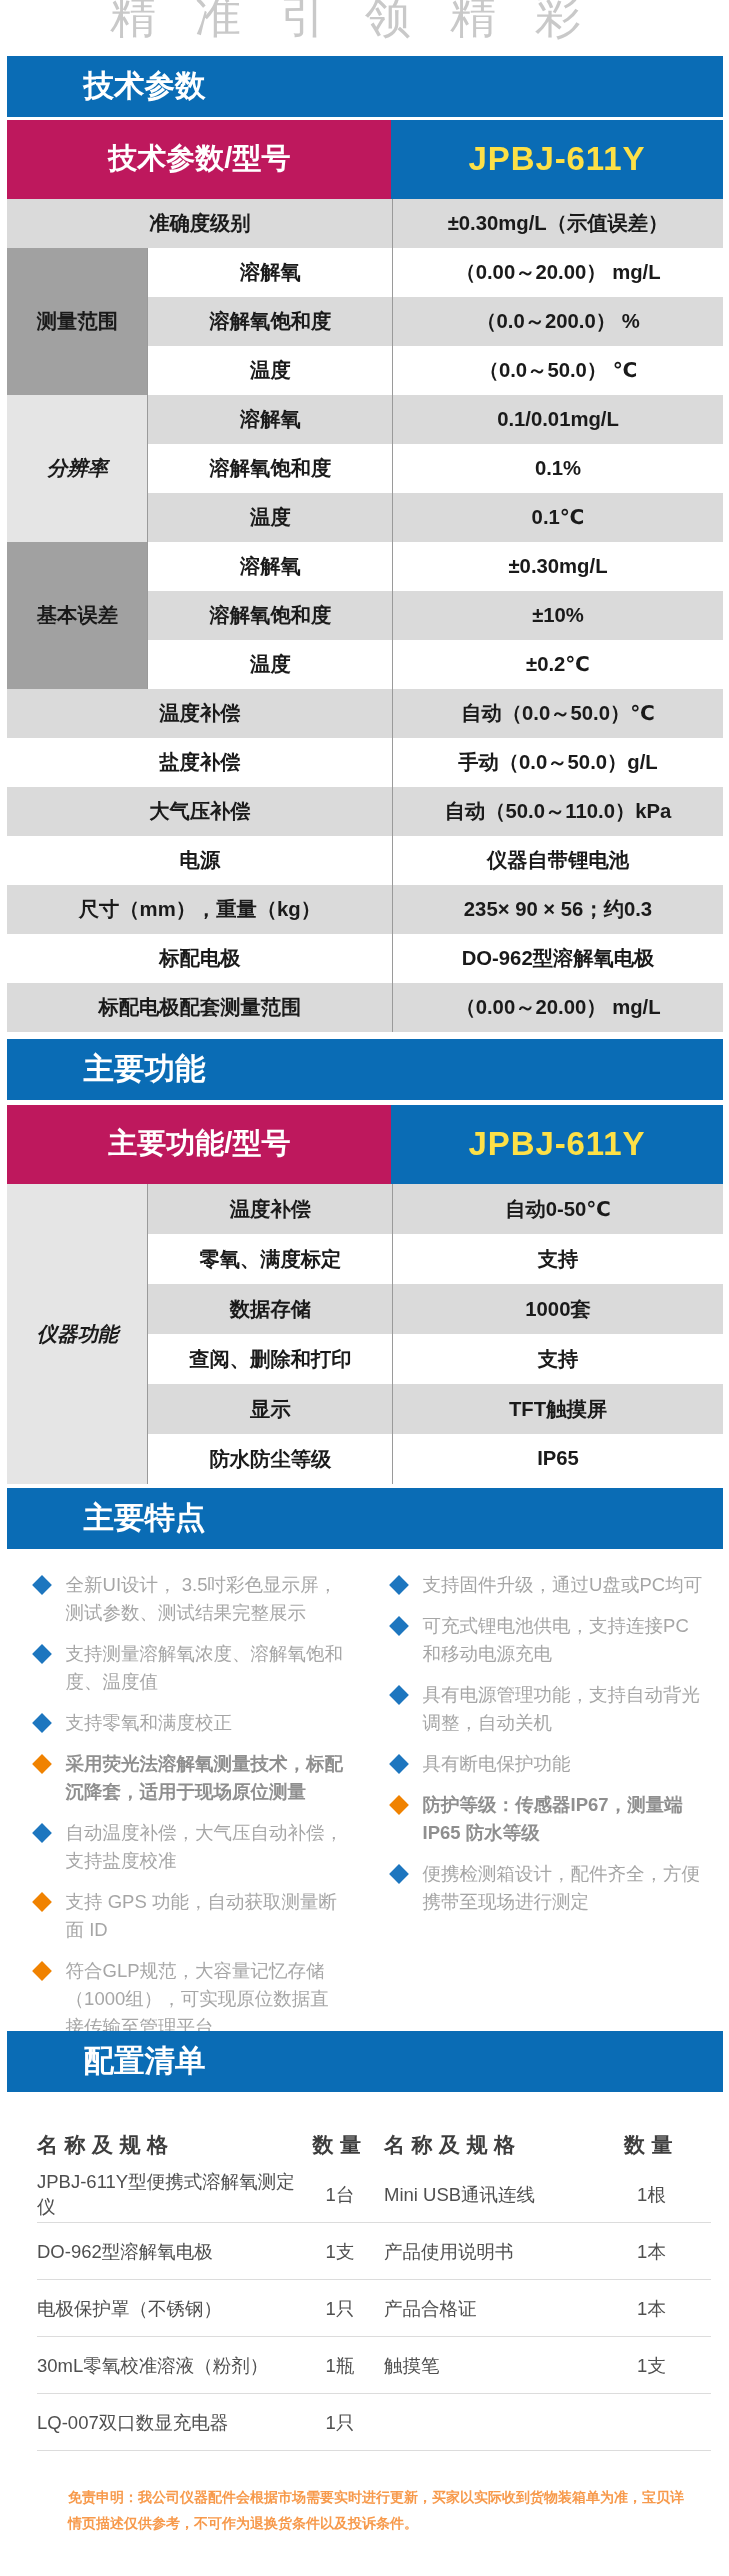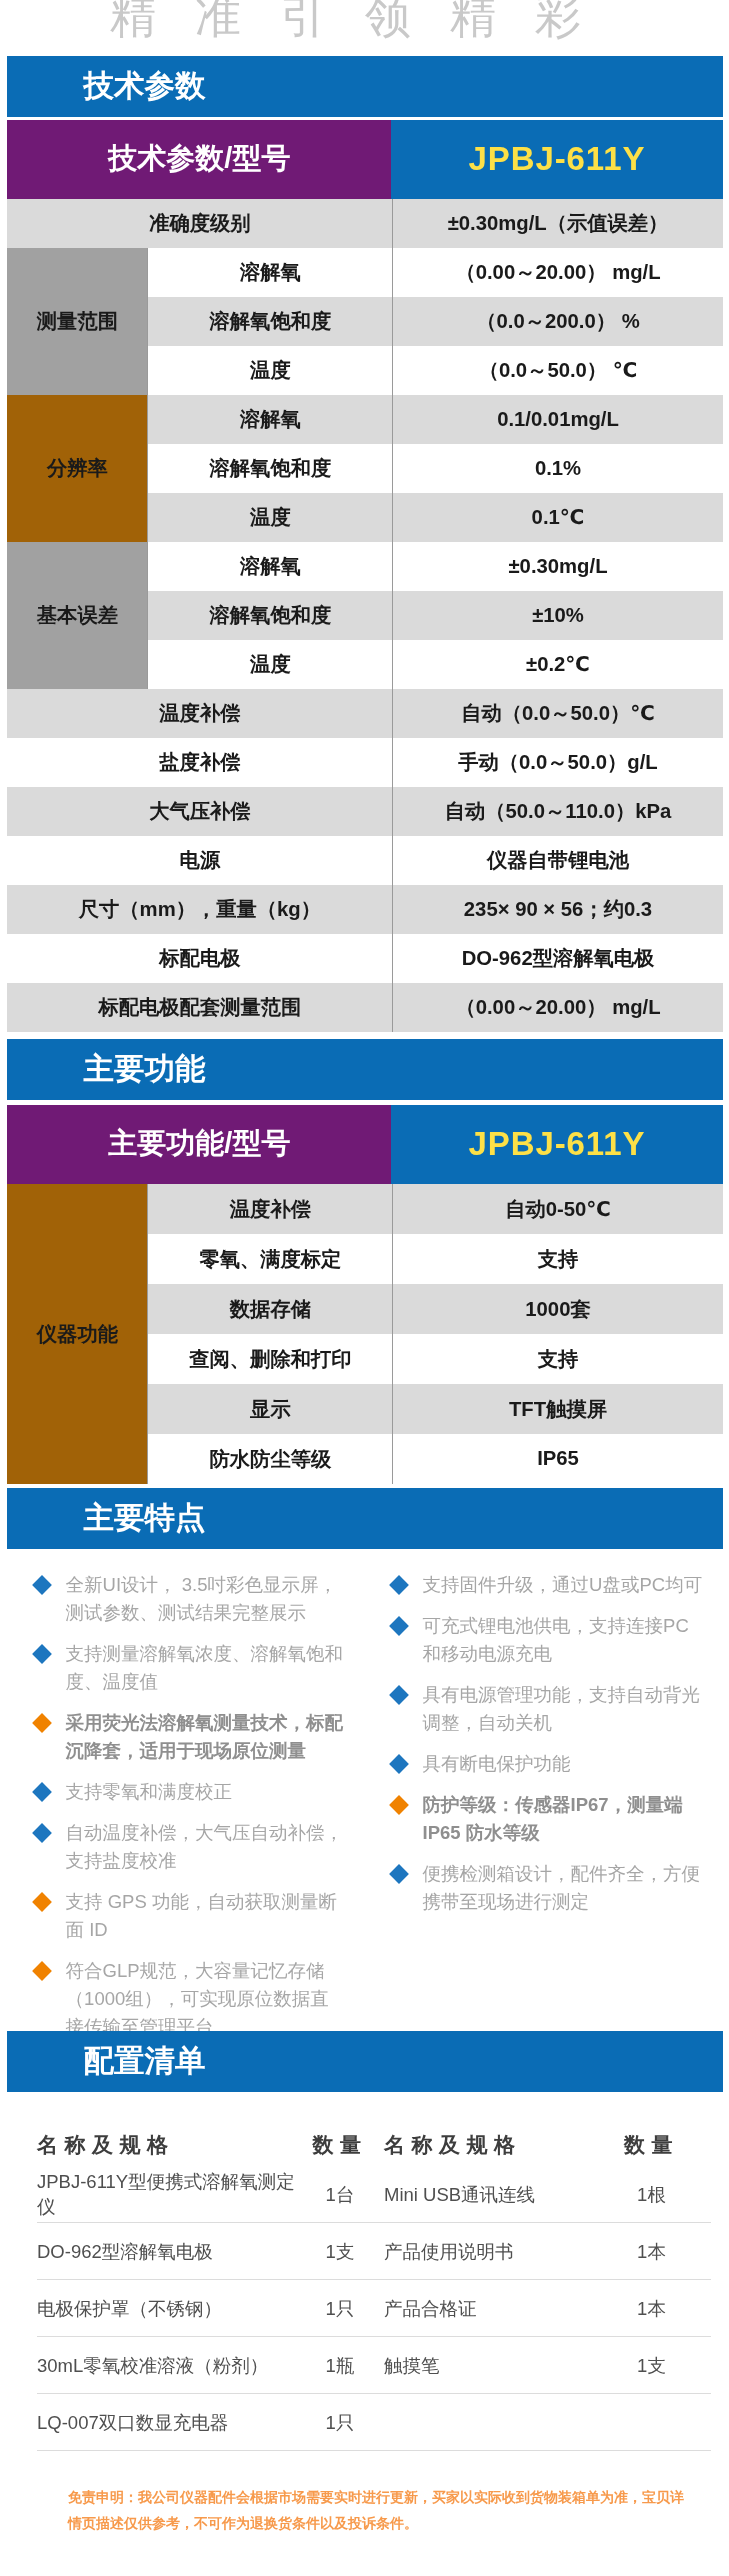--- a/index.html
+++ b/index.html
@@ -21,21 +21,21 @@
   
   .bar {
     margin:0 7.4px; height:61px; background:#0a6cb5;
     display:flex; align-items:center; padding-left:76px;
     color:#ffffff; font-size:30.5px; font-weight:700;
   }
   .gap3{height:2.8px;} .gap5{height:4.6px;} .gap8{height:7.4px;}
   
   .thead { margin:0 7.4px; height:79px; display:flex; }
   .thead .hleft {
-    width:384px; background:#701a75; color:#fff;
+    width:384px; background:#be185d; color:#fff;
     display:flex; align-items:center; justify-content:center;
     font-size:29px; font-weight:700;
   }
   .thead .hright {
     flex:1; background:#0a6cb5; color:#fde047;
     display:flex; align-items:center; justify-content:center;
     font-size:33px; font-weight:700; letter-spacing:0.9px;
   }
   
   .spec {
@@ -47,21 +47,21 @@
   .cell {
     display:flex; align-items:center; justify-content:center;
     font-size:20.3px; font-weight:700; text-align:center;
   }
   .full { grid-column:1 / 3; }
   .span3 { grid-row:span 3; grid-column:1; }
   .span6 { grid-row:span 6; grid-column:1; }
   .w { background:#ffffff; }
   .g { background:#dadada; }
   .dark { background:#a1a1a1; }
-  .light { background:#a16207; }
+  .light { background:#e5e5e5;font-style:italic; }
   .sub { border-left:0.9px solid #9a9a9a; }
   .val { border-left:0.9px solid #9a9a9a; }
   
   .features { height:482px; overflow:hidden; padding:22px 12px 0 0; display:flex; }
   .fcol { width:50%; padding-left:35px; padding-right:13px; }
   .fcol.right { padding-left:33px; }
   .feat { display:flex; margin-bottom:13px; }
   .diamond {
     flex:0 0 auto; width:14px; height:14px; margin:6.5px 16.6px 0 0;
     background:#1d76bf; transform:rotate(45deg);
@@ -179,27 +179,27 @@
 <div class="features">
   <div class="fcol">
     <div class="feat" data-color="blue">
       <span class="diamond"></span>
       <span class="ftext">全新UI设计， 3.5吋彩色显示屏，测试参数、测试结果完整展示</span>
     </div>
     <div class="feat" data-color="blue">
       <span class="diamond"></span>
       <span class="ftext">支持测量溶解氧浓度、溶解氧饱和度、温度值</span>
     </div>
+    <div class="feat" data-color="blue">
+      <span class="diamond"></span>
+      <span class="ftext">支持零氧和满度校正</span>
+    </div>
     <div class="feat" data-color="orange">
       <span class="diamond"></span>
       <span class="ftext" data-weight="bold">采用荧光法溶解氧测量技术，标配沉降套，适用于现场原位测量</span>
-    </div>
-    <div class="feat" data-color="blue">
-      <span class="diamond"></span>
-      <span class="ftext">支持零氧和满度校正</span>
     </div>
     <div class="feat" data-color="blue">
       <span class="diamond"></span>
       <span class="ftext">自动温度补偿，大气压自动补偿，支持盐度校准</span>
     </div>
     <div class="feat" data-color="orange">
       <span class="diamond"></span>
       <span class="ftext">支持 GPS 功能，自动获取测量断面 ID</span>
     </div>
     <div class="feat" data-color="orange">

